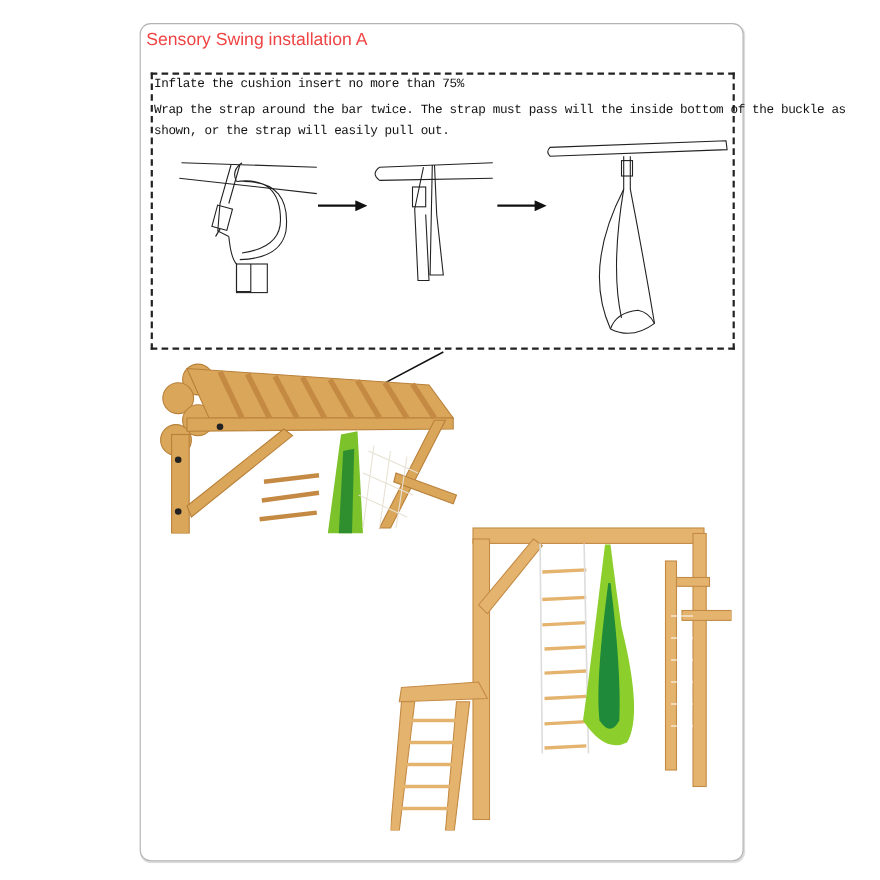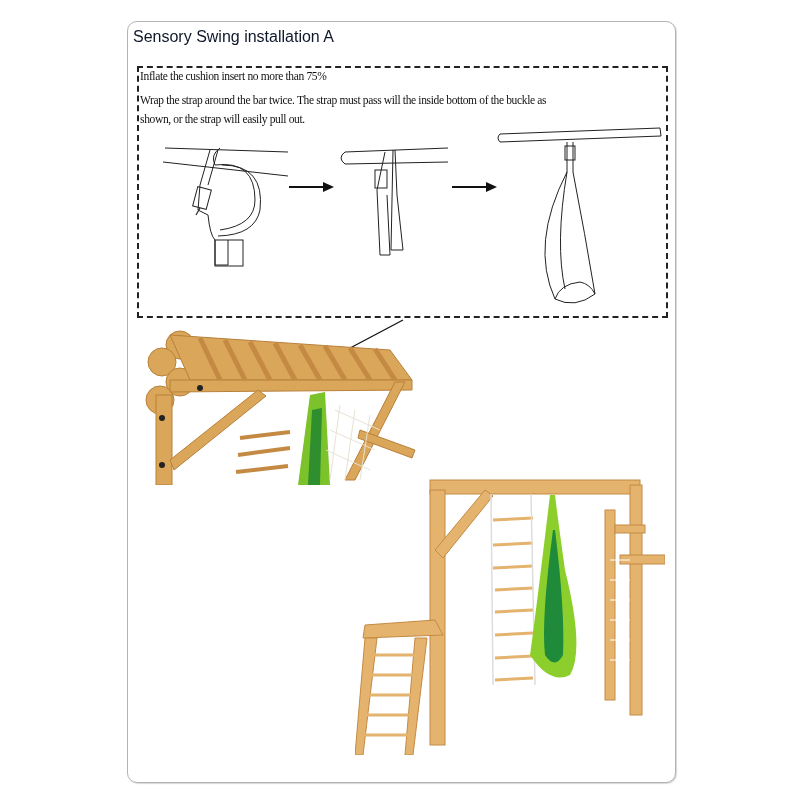--- a/index.html
+++ b/index.html
@@ -1,20 +1,20 @@
 <!DOCTYPE html>
 <html><head>
 <meta charset="utf-8">
 <style>
   html,body{margin:0;padding:0;background:#ffffff;}
   body{width:800px;height:800px;position:relative;overflow:hidden;font-family:"Liberation Sans",sans-serif;}
   .card{position:absolute;left:127px;top:21px;width:547px;height:760px;border:1px solid #b4b4b4;border-radius:10px;background:#fff;box-shadow:1px 1px 1px #d8d8d8;}
-  .title{position:absolute;left:133px;top:28px;font-size:16px;color:#0f172a;}
+  .title{position:absolute;left:133px;top:28px;font-size:16px;color:#ef4444;}
   .dashbox{position:absolute;left:137px;top:66px;width:531px;height:252px;border:2px dashed #222;box-sizing:border-box;}
-  .line{position:absolute;left:140px;font-size:11.5px;color:#111;font-family:Liberation Serif, serif;letter-spacing:-0.35px;white-space:nowrap;}
+  .line{position:absolute;left:140px;font-size:11.5px;color:#111;font-family:Liberation Mono, monospace;letter-spacing:-0.35px;white-space:nowrap;}
   .l1{top:70px}.l2{top:94px}.l3{top:113px}
   svg{position:absolute;}
 </style>
 </head>
 <body>
 
 <div class="card"></div>
 <div class="title">Sensory Swing installation A</div>
 <div class="dashbox"></div>
 <div class="line l1">Inflate the cushion insert no more than 75%</div>

